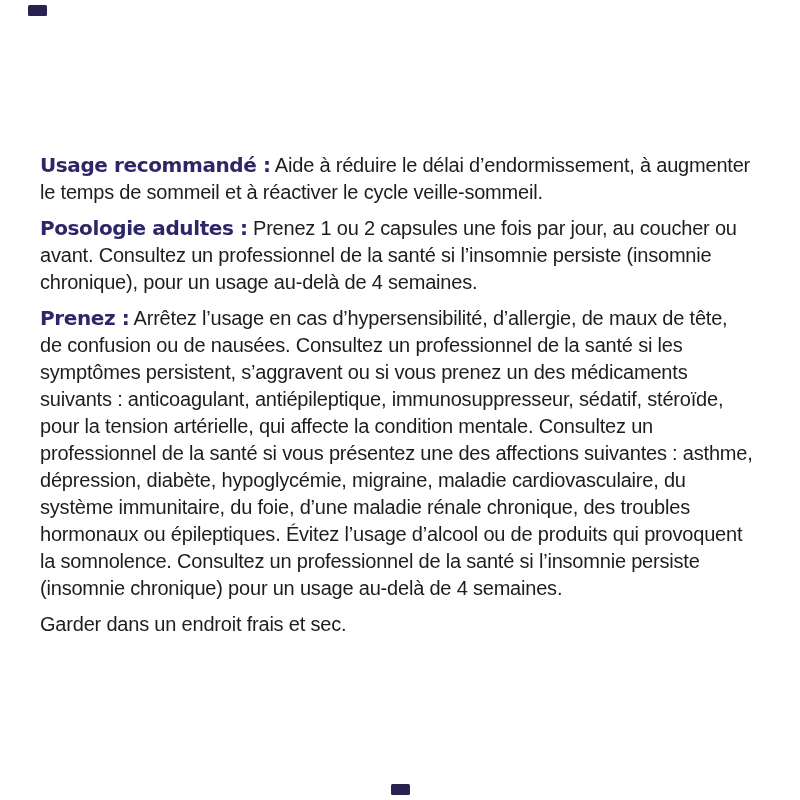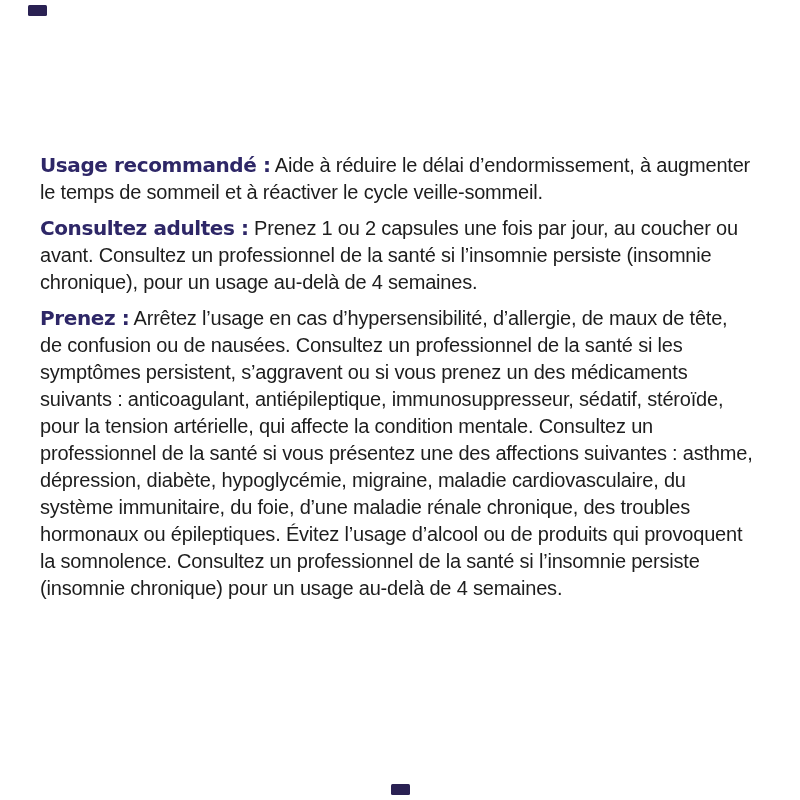--- a/index.html
+++ b/index.html
@@ -45,32 +45,33 @@
 </head>
 <body>
 
 <div class="print-mark top-left"></div>
 
 <div class="label-panel">
 
   <p class="para"><span class="lead">Usage recommandé :</span><span> Aide à réduire le délai d’endormissement, à augmenter
 le temps de sommeil et à réactiver le cycle veille-sommeil.</span></p>
 
-  <p class="para"><span class="lead">Consultez adultes :</span><span> Prenez 1 ou 2 capsules une fois par jour, au coucher ou
+  <p class="para"><span class="lead">Posologie adultes :</span><span> Prenez 1 ou 2 capsules une fois par jour, au coucher ou
 avant. Consultez un professionnel de la santé si l’insomnie persiste (insomnie
 chronique), pour un usage au-delà de 4 semaines.</span></p>
 
   <p class="para"><span class="lead">Prenez :</span><span> Arrêtez l’usage en cas d’hypersensibilité, d’allergie, de maux de tête,
 de confusion ou de nausées. Consultez un professionnel de la santé si les
 symptômes persistent, s’aggravent ou si vous prenez un des médicaments
 suivants : anticoagulant, antiépileptique, immunosuppresseur, sédatif, stéroïde,
 pour la tension artérielle, qui affecte la condition mentale. Consultez un
 professionnel de la santé si vous présentez une des affections suivantes : asthme,
 dépression, diabète, hypoglycémie, migraine, maladie cardiovasculaire, du
 système immunitaire, du foie, d’une maladie rénale chronique, des troubles
 hormonaux ou épileptiques. Évitez l’usage d’alcool ou de produits qui provoquent
 la somnolence. Consultez un professionnel de la santé si l’insomnie persiste
 (insomnie chronique) pour un usage au-delà de 4 semaines.</span></p>
 
+  <p class="para"><span>Garder dans un endroit frais et sec.</span></p>
 
 </div>
 
 <div class="print-mark bottom"></div>
 
 </body></html>

